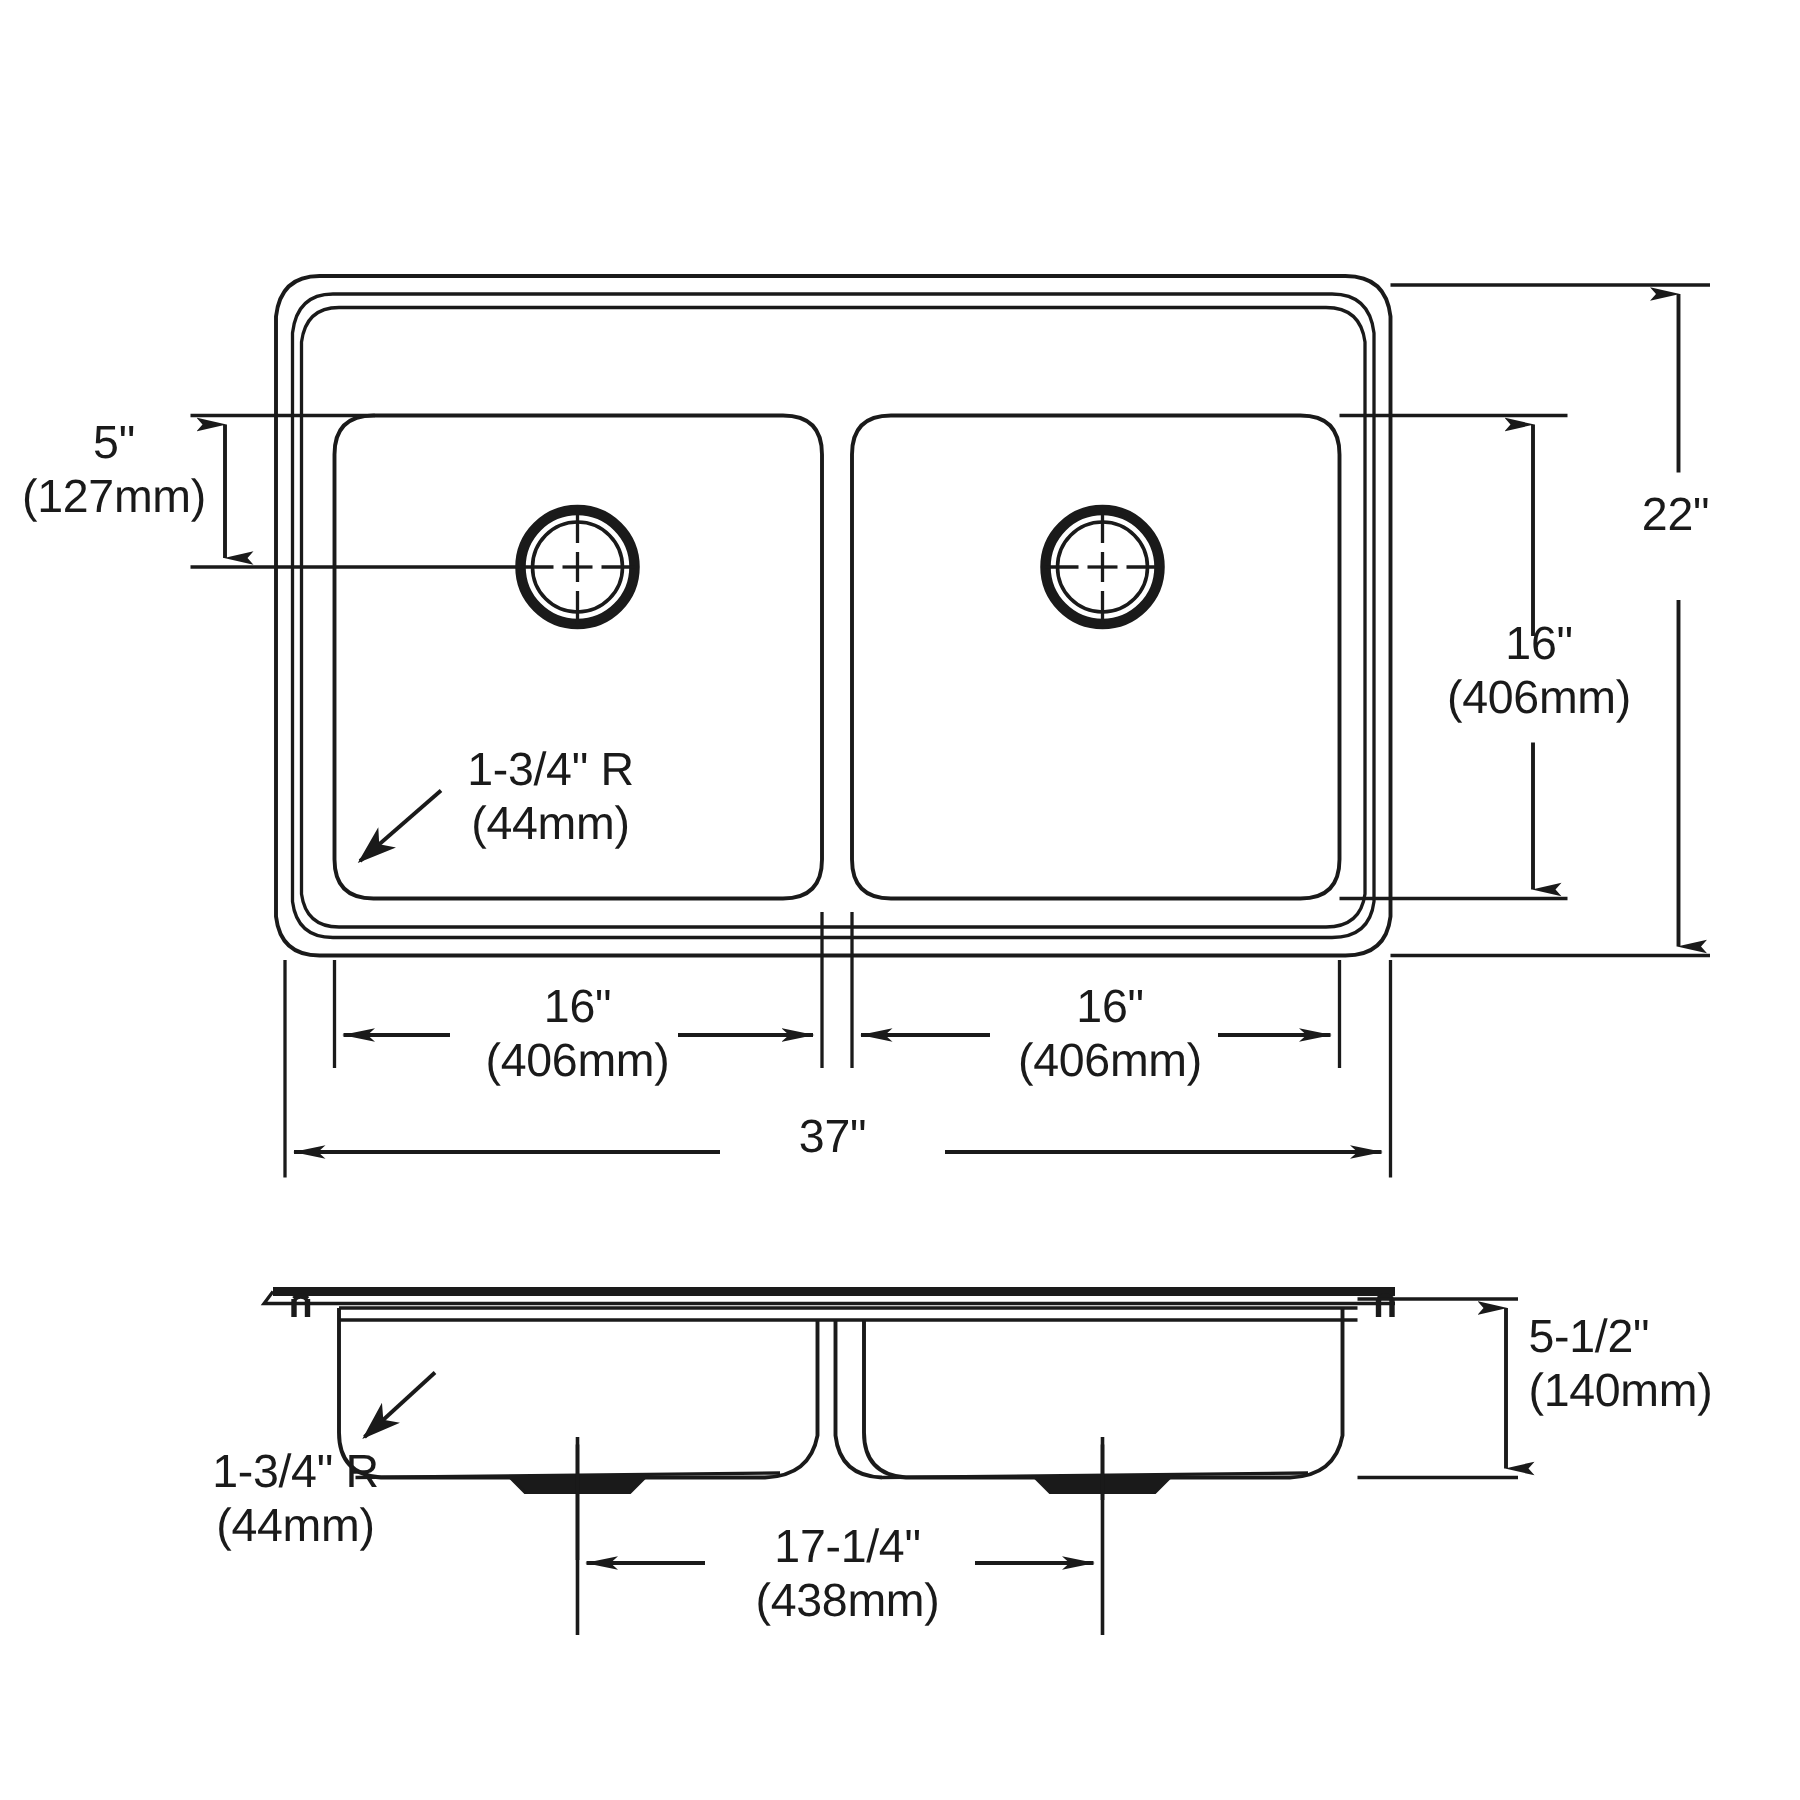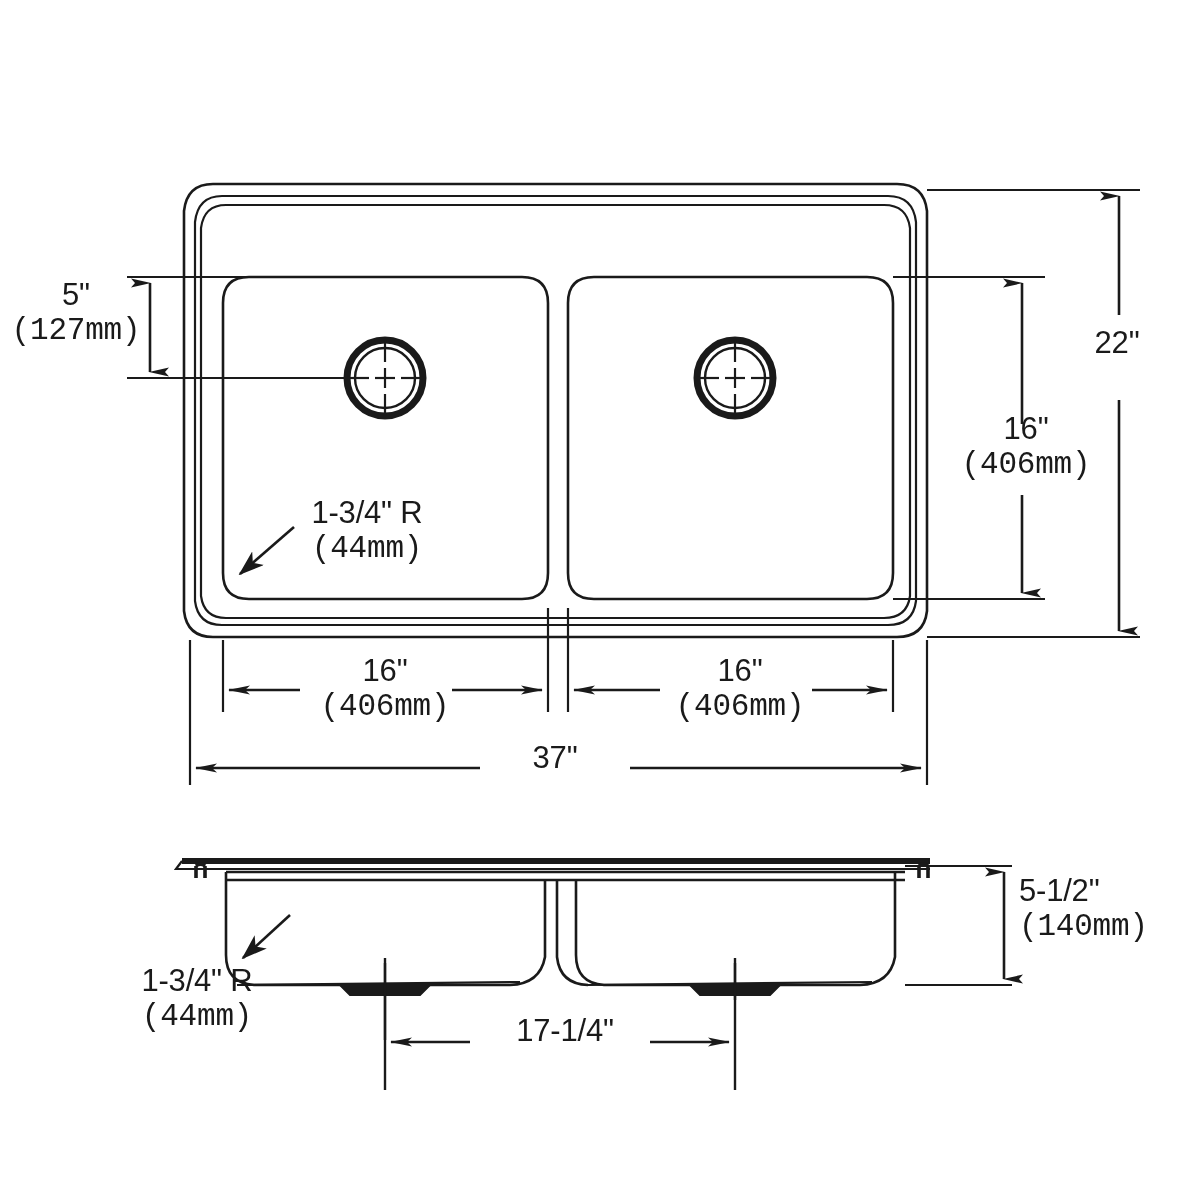--- a/index.html
+++ b/index.html
@@ -28,21 +28,21 @@
     position: absolute;
     color: #1a1a1a;
     font-family: "Liberation Sans", sans-serif;
     font-size: 31px;
     line-height: 36px;
     letter-spacing: -0.2px;
     white-space: nowrap;
     text-align: center;
     user-select: none;
   }
-  .dim-text .l2 { display: block; font-family: Liberation Mono, monospace; }
+  .dim-text .l2 { display: block; }
 </style>
 </head>
 <body>
 
 <div id="sheet">
 
   <svg id="drawing-svg" viewBox="0 0 1200 1200">
     <defs>
       <marker id="arrUp" markerWidth="14" markerHeight="20" refX="7" refY="1" orient="auto" markerUnits="userSpaceOnUse">
         <path d="M7,0 L11.5,20 L7,16 L2.5,20 Z" fill="#1a1a1a"></path>
@@ -234,15 +234,16 @@
     <span class="l2">(140mm)</span>
   </div>
 
   <div class="dim-text" style="left:112px; top:963px; width:170px;">
     <span>1-3/4" R</span>
     <span class="l2">(44mm)</span>
   </div>
 
   <div class="dim-text" style="left:475px; top:1013px; width:180px;">
     <span>17-1/4"</span>
+    <span class="l2">(438mm)</span>
   </div>
 
 </div>
 
 </body></html>

